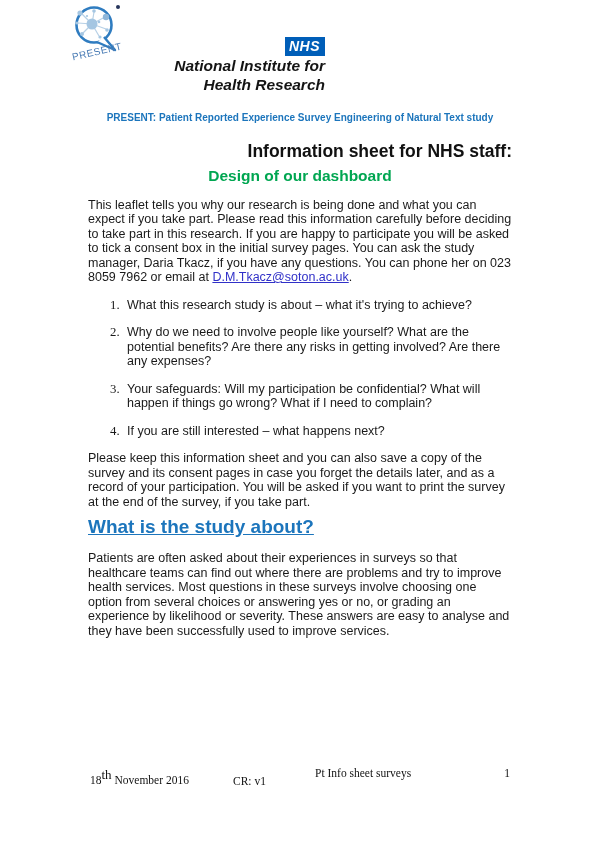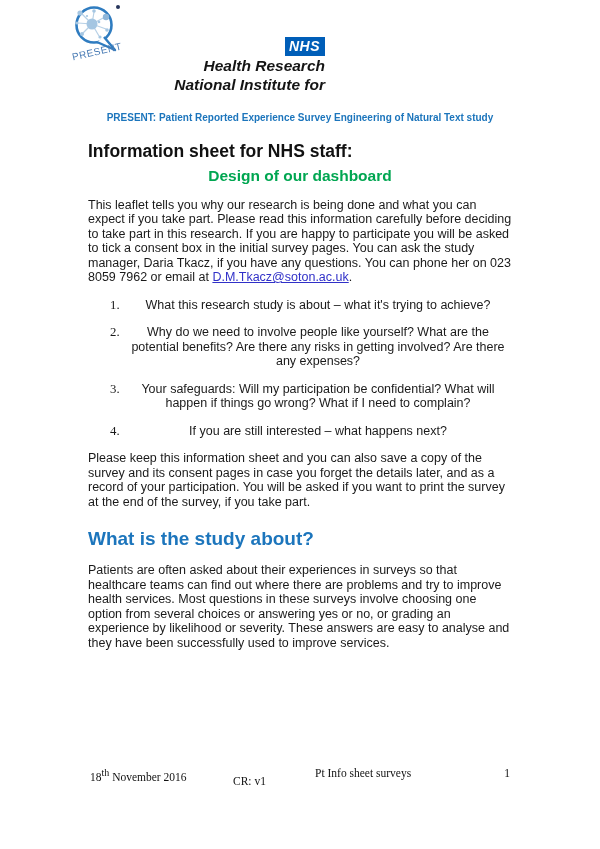--- a/index.html
+++ b/index.html
@@ -50,21 +50,21 @@
 
   .study-title {
     margin-top:10px;
     text-align:center;
     color:var(--title-blue, #1C75BC);
     font-weight:bold;
     font-size:10px; line-height:16.5px;
   }
   .info-title {
     margin-top:14px;
-    text-align:left;
+    text-align:right;
     font-weight:bold;
     font-size:17.5px; line-height:20px;
     color:#111;
   }
   .dash-title {
     margin-top:6px;
     text-align:center;
     font-weight:bold;
     font-size:15.5px; line-height:18px;
     color:var(--green, #00A651);
@@ -79,41 +79,41 @@
     cursor:pointer;
   }
 
   .list { margin-left:22px; }
   .li { display:flex; margin-top:13px; }
   .li-num {
     flex:0 0 17px; width:17px;
     font-family:"Liberation Serif", serif;
     font-size:12.8px;
   }
-  .li-text { flex:1; max-width:382px;text-align:center; }
+  .li-text { flex:1; max-width:382px; }
 
   .section-heading {
-    margin-top:18px;
+    margin-top:6px;
     color:var(--title-blue, #1C75BC);
     font-weight:bold;
-    font-size:19px; line-height:23px;
+    font-size:19px; line-height:23px;text-decoration:underline;
   }
 
   .italic { font-style:italic; }
 
   
   .footer {
     position:absolute;
     left:88px; right:88px; top:767px; height:16px;
     font-family:"Liberation Serif", serif;
     font-size:11.5px;
     color:#111;
   }
   .f-date { position:absolute; left:2px; top:0; }
-  .f-date sup { font-size:10px; }
+  .f-date sup { font-size:13px; }
   .f-ver  { position:absolute; left:145px; top:8px; }
   .f-doc  { position:absolute; left:227px; top:0; }
   .f-page { position:absolute; right:2px; top:0; }
 </style>
 </head>
 <body>
 
 <div class="page">
 
   <div class="header">
@@ -148,22 +148,22 @@
           <circle cx="33" cy="19" r="1.3"></circle>
         </g>
 
         <circle cx="52" cy="4" r="2" fill="#26355b"></circle>
       </svg>
       <div class="present-label">PRESENT</div>
     </div>
 
     <div class="nhs-block">
       <span class="nhs-rect">NHS</span>
+      <div class="institute">National Institute for</div>
       <div class="institute">Health Research</div>
-      <div class="institute">National Institute for</div>
     </div>
 
   </div>
 
   <div class="content">
 
     <div class="study-title">PRESENT: Patient Reported Experience Survey Engineering of Natural Text study</div>
 
     <div class="info-title">Information sheet for NHS staff:</div>
 

